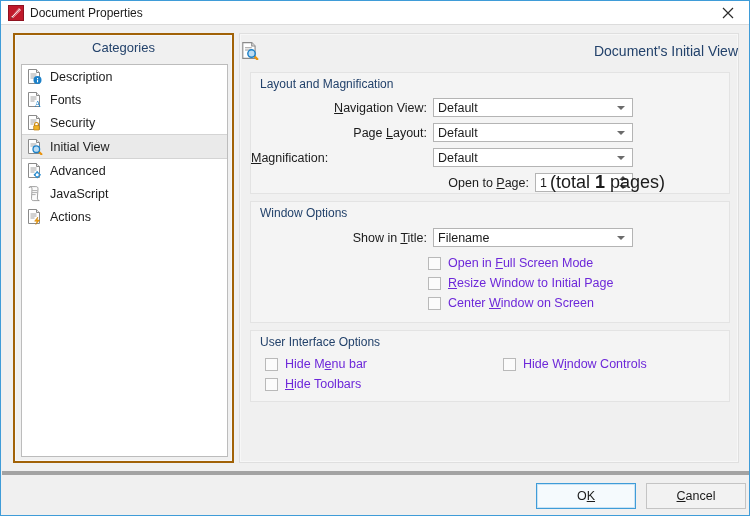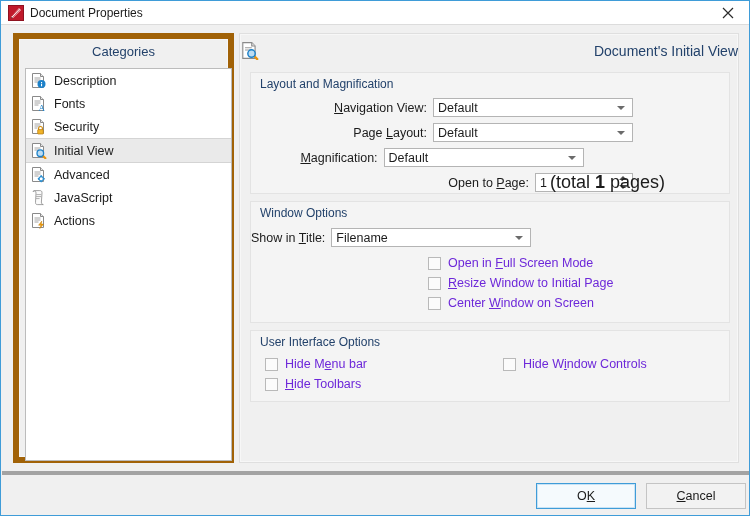--- a/index.html
+++ b/index.html
@@ -63,21 +63,21 @@
     height: 446px;
     background: #f0f0f0;
   }
 
   
   .left-panel {
     position: absolute;
     left: 11px; top: 8px;
     width: 221px; height: 430px;
     background: #f0f0f0;
-    border: 6px solid #a16207;
+    border: 2px solid #a16207;
     box-sizing: border-box;
     box-shadow: 0 0 0 1px #f7f7f7 inset;
   }
   .panel-caption {
     position: absolute;
     left: 0; top: 5px;
     width: 100%;
     text-align: center;
     font-size: 13px;
     color: #23426b;
@@ -440,21 +440,21 @@
         </div>
 
         <div class="field-row" style="left:0; top:50px; width:382px; justify-content:flex-end;">
           <span class="field-label">Page <u>L</u>ayout:</span>
           <div class="combo">
             <span class="combo-value">Default</span>
             <span class="arrow"></span>
           </div>
         </div>
 
-        <div class="field-row" style="left:0; top:75px; width:382px; justify-content:center;">
+        <div class="field-row" style="left:0; top:75px; width:382px; justify-content:space-between;">
           <span class="field-label"><u>M</u>agnification:</span>
           <div class="combo">
             <span class="combo-value">Default</span>
             <span class="arrow"></span>
           </div>
         </div>
 
         <div class="field-row" style="left:0; top:100px; width:382px; justify-content:flex-end;">
           <span class="field-label">Open to <u>P</u>age:</span>
           <div class="spinner">
@@ -466,21 +466,21 @@
           </div>
         </div>
         <div style="position:absolute; left:290px; top:100px; height:19px; display:flex; align-items:center;">
           <span class="total-pages"><span>(total </span><b>1</b><span> pages)</span></span>
         </div>
       </div>
 
       <div class="group" id="grp-window">
         <div class="group-title">Window Options</div>
 
-        <div class="field-row" style="left:0; top:26px; width:382px; ">
+        <div class="field-row" style="left:0; top:26px; width:382px; justify-content:flex-end;">
           <span class="field-label">Show in <u>T</u>itle:</span>
           <div class="combo">
             <span class="combo-value">Filename</span>
             <span class="arrow"></span>
           </div>
         </div>
 
         <div class="check-row" style="left:177px; top:54px;">
           <span class="checkbox"></span>
           <span class="check-label">Open in <u>F</u>ull Screen Mode</span>

